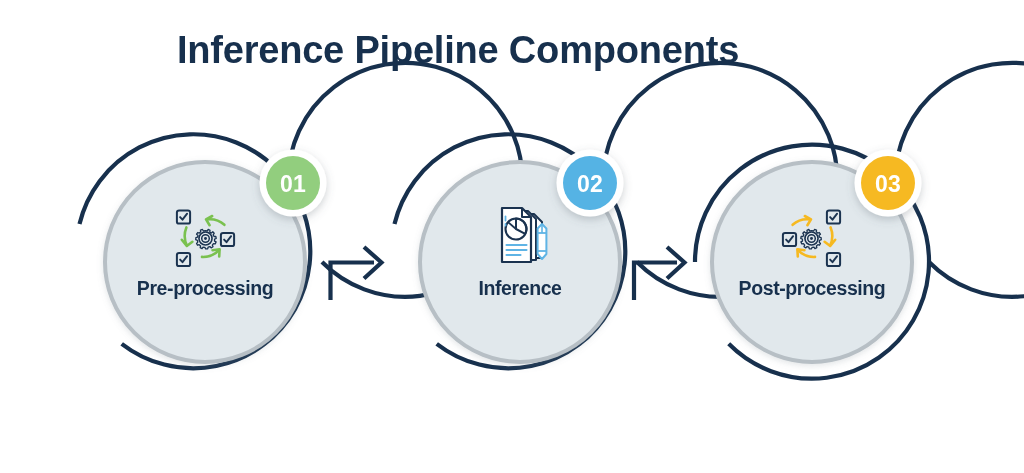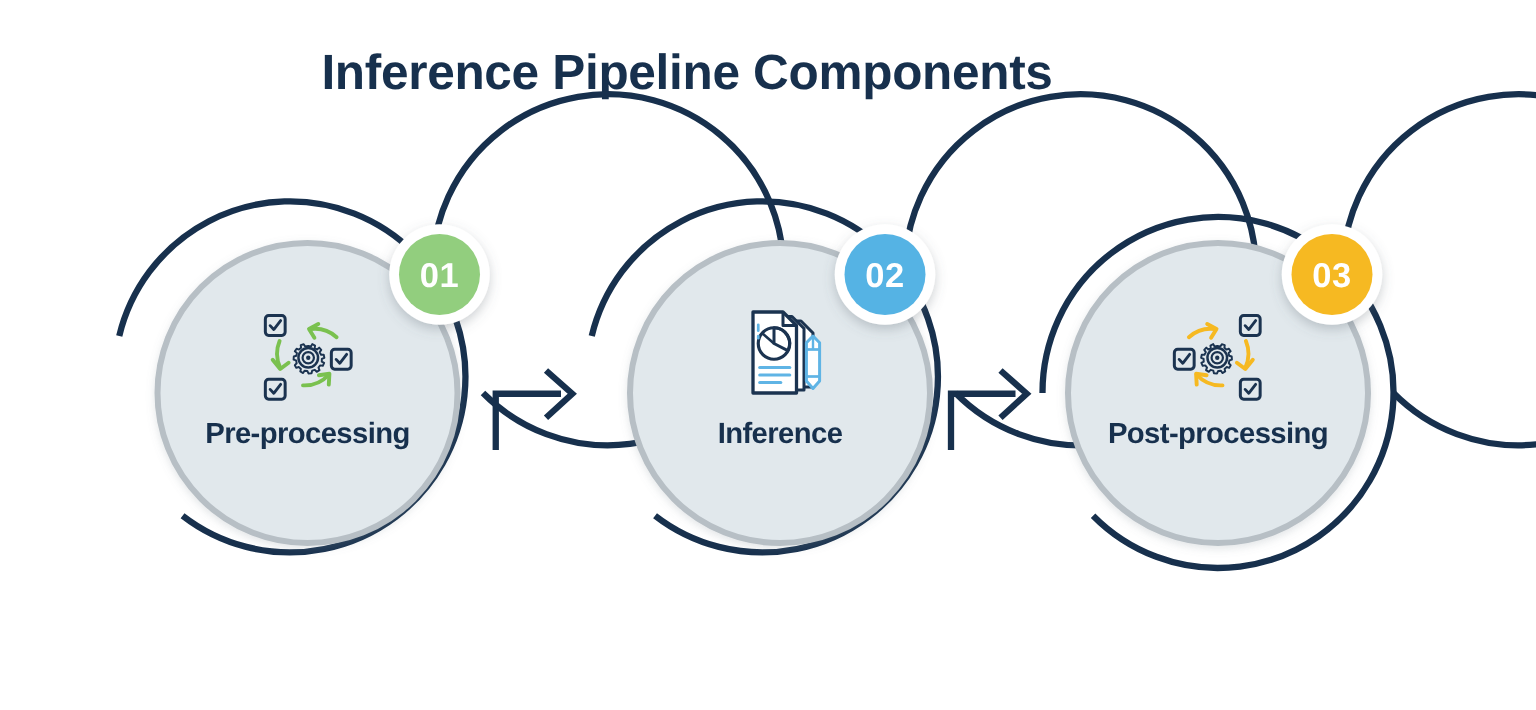--- a/index.html
+++ b/index.html
@@ -20,21 +20,21 @@
     height: 473px;
     background: #ffffff;
   }
   #diagram-title {
     position: absolute;
     top: 28px;
     left: 0;
     width: 916px;
     text-align: center;
     font-family: "Liberation Sans", sans-serif;
-    font-size: 33px;
+    font-size: 38px;
     font-weight: bold;
     letter-spacing: -0.2px;
     color: #17304d;
     line-height: 1.2;
   }
   svg#flow {
     position: absolute;
     left: 0;
     top: 0;
   }

